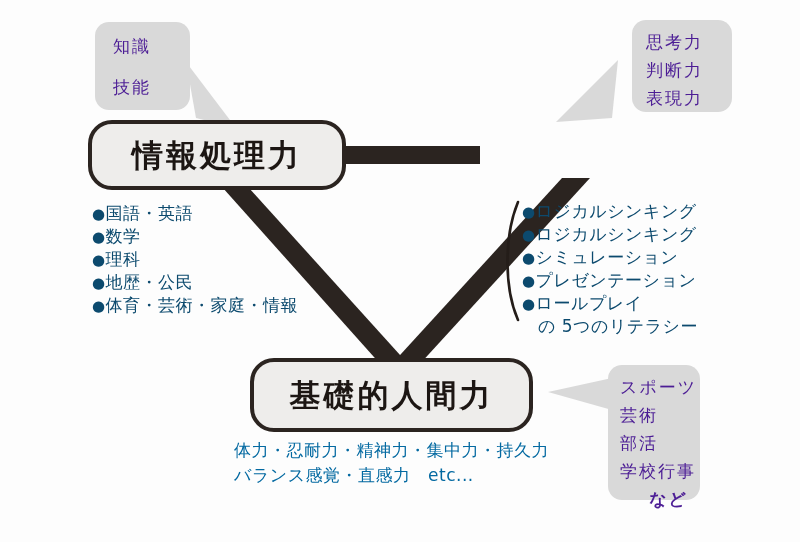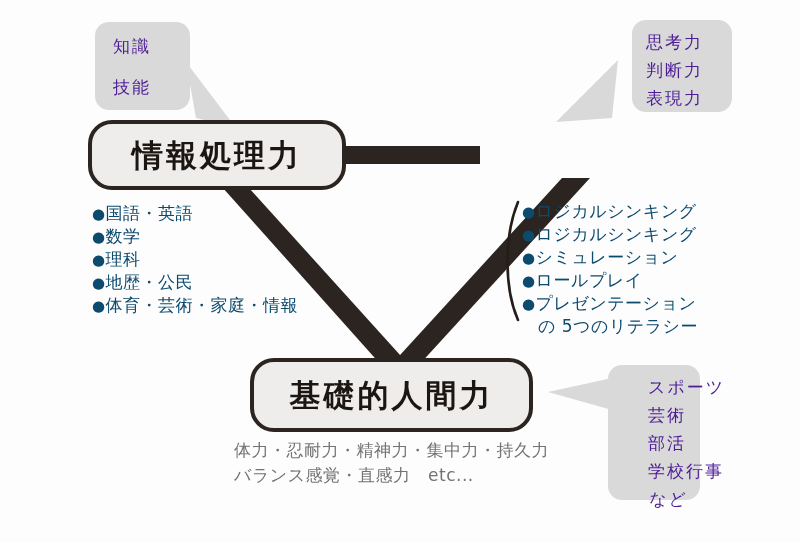--- a/index.html
+++ b/index.html
@@ -80,22 +80,22 @@
   #bubble-thinking {
     left: 632px; top: 20px; width: 100px; height: 92px;
     padding: 14px 0 0 14px;
   }
   #bubble-thinking .bubble-line { margin-bottom: 11px; }
 
   #bubble-activities {
     left: 608px; top: 365px; width: 92px; height: 135px;
     padding: 14px 12px 0 12px;
   }
-  #bubble-activities .bubble-line { margin-bottom: 11px; margin-left: 28px; }
-  #bubble-activities .bubble-line.right { text-align: right; }
+  #bubble-activities .bubble-line { margin-bottom: 11px; }
+  #bubble-activities .bubble-line.right { text-align: right; font-weight: bold; }
 
   
 
   
   .bullet-list {
     position: absolute;
     z-index: 3;
     color: #0c4a6e;
   }
   .bullet-item {
@@ -112,21 +112,21 @@
     padding-left: 16px;
     letter-spacing: 0.5px;
   }
 
   
   #caption-human {
     position: absolute;
     z-index: 3;
     left: 234px;
     top: 438px;
-    color: #737373;
+    color: #0369a1;
   }
   #caption-human .cap-line {
     white-space: nowrap;
     font-size: 17px;
     line-height: 25px;
     letter-spacing: 0.5px;
   }
 </style>
 </head>
 <body>
@@ -181,22 +181,22 @@
     <div class="bullet-item"><span class="dot">●</span><span>数学</span></div>
     <div class="bullet-item"><span class="dot">●</span><span>理科</span></div>
     <div class="bullet-item"><span class="dot">●</span><span>地歴・公民</span></div>
     <div class="bullet-item"><span class="dot">●</span><span>体育・芸術・家庭・情報</span></div>
   </div>
 
   <div class="bullet-list" id="list-literacy">
     <div class="bullet-item"><span class="dot">●</span><span>ロジカルシンキング</span></div>
     <div class="bullet-item"><span class="dot">●</span><span>ロジカルシンキング</span></div>
     <div class="bullet-item"><span class="dot">●</span><span>シミュレーション</span></div>
+    <div class="bullet-item"><span class="dot">●</span><span>プレゼンテーション</span></div>
     <div class="bullet-item"><span class="dot">●</span><span>ロールプレイ</span></div>
-    <div class="bullet-item"><span class="dot">●</span><span>プレゼンテーション</span></div>
     <div class="bullet-item cont">の 5つのリテラシー</div>
   </div>
 
   <div id="caption-human">
     <div class="cap-line">体力・忍耐力・精神力・集中力・持久力</div>
     <div class="cap-line">バランス感覚・直感力　etc...</div>
   </div>
 
 </div>
 

